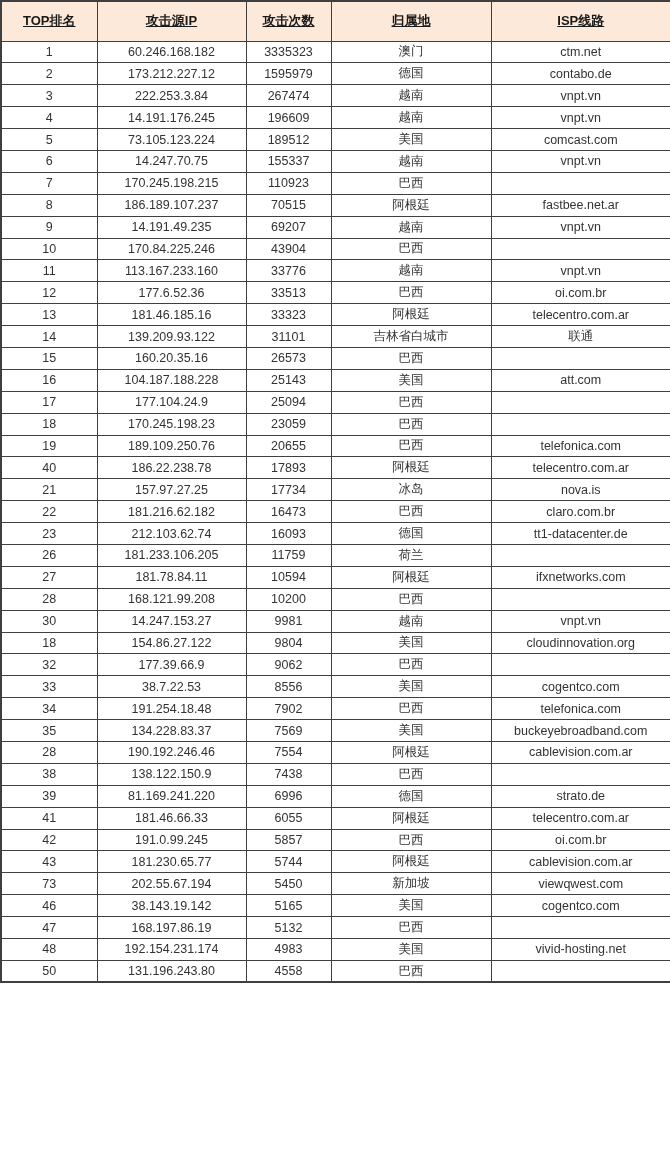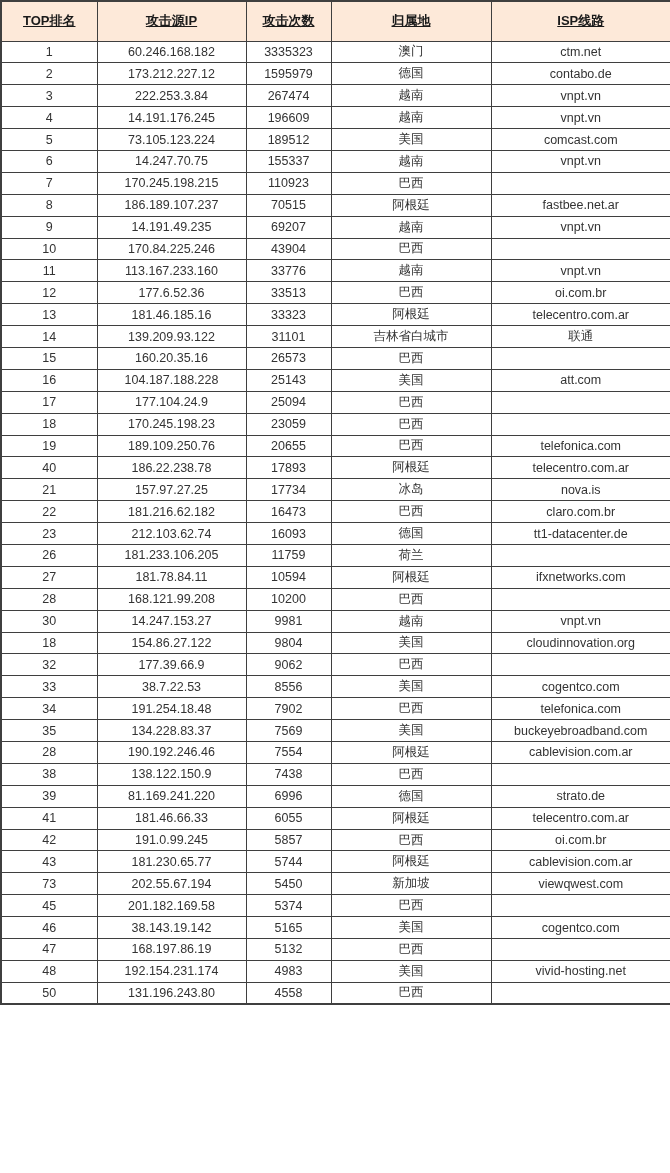--- a/index.html
+++ b/index.html
@@ -338,27 +338,20 @@
         <td>cablevision.com.ar</td>
       </tr>
       <tr>
         <td>73</td>
         <td>202.55.67.194</td>
         <td>5450</td>
         <td>新加坡</td>
         <td>viewqwest.com</td>
       </tr>
       <tr>
-        <td>45</td>
-        <td>201.182.169.58</td>
-        <td>5374</td>
-        <td>巴西</td>
-        <td></td>
-      </tr>
-      <tr>
         <td>46</td>
         <td>38.143.19.142</td>
         <td>5165</td>
         <td>美国</td>
         <td>cogentco.com</td>
       </tr>
       <tr>
         <td>47</td>
         <td>168.197.86.19</td>
         <td>5132</td>

